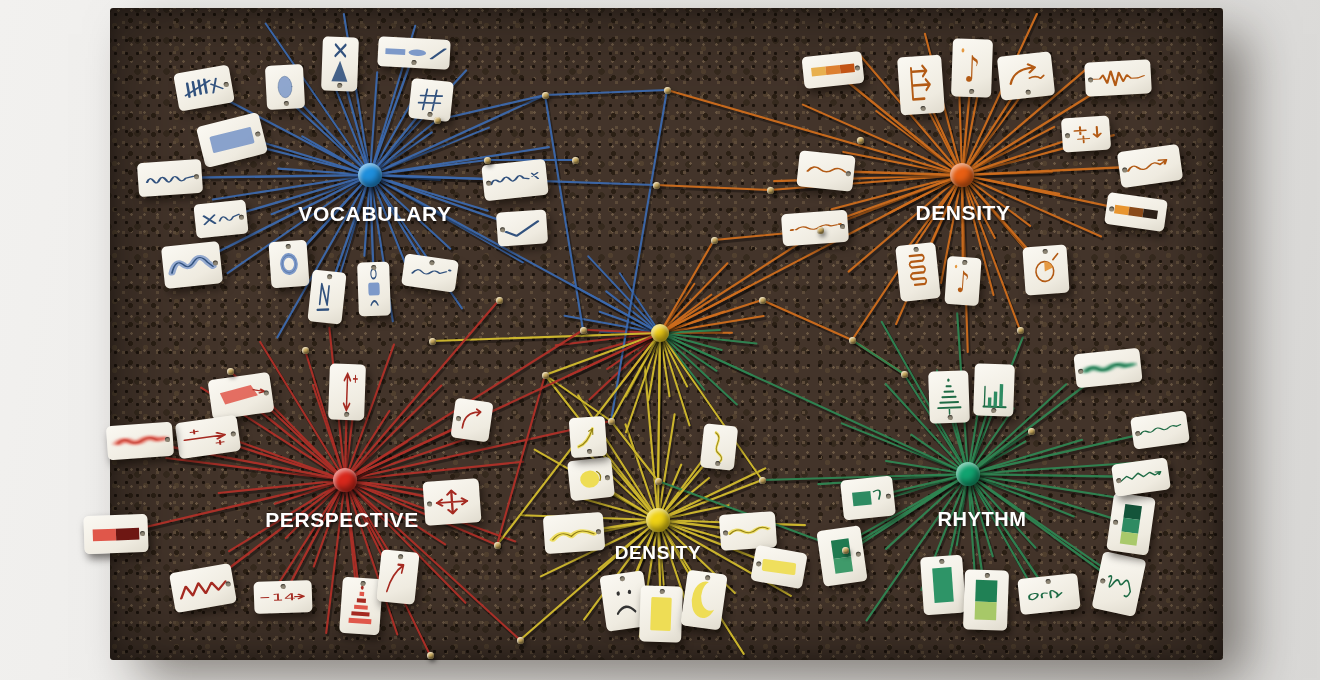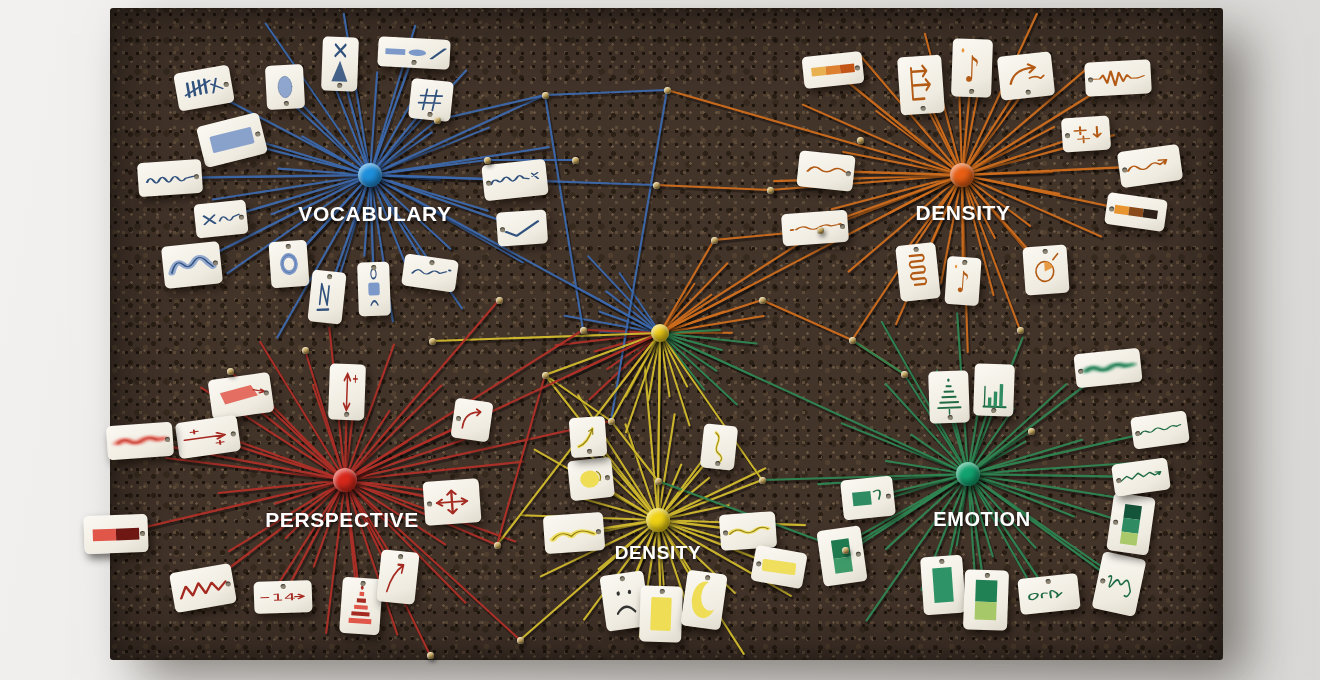--- a/index.html
+++ b/index.html
@@ -1086,14 +1086,14 @@
       <div class="pin" style="left: 950px; top: 163px; width: 24px; height: 24px; background: rgb(232, 95, 20);"></div>
       <div class="pin" style="left: 333px; top: 468px; width: 24px; height: 24px; background: rgb(216, 40, 28);"></div>
       <div class="pin" style="left: 646px; top: 508px; width: 24px; height: 24px; background: rgb(239, 210, 21);"></div>
       <div class="pin" style="left: 956px; top: 462px; width: 24px; height: 24px; background: rgb(18, 163, 112);"></div>
       <div class="pin" style="left: 651px; top: 324px; width: 18px; height: 18px; background: rgb(240, 205, 23);"></div>
     </div>
   <div class="hub-label" style="left: 375px; top: 214px; font-size: 21px;">VOCABULARY</div>
   <div class="hub-label" style="left: 963px; top: 213px; font-size: 21px;">DENSITY</div>
   <div class="hub-label" style="left: 342px; top: 520px; font-size: 21px;">PERSPECTIVE</div>
   <div class="hub-label" style="left: 658px; top: 553px; font-size: 19px;">DENSITY</div>
-  <div class="hub-label" style="left: 982px; top: 519px; font-size: 20px;">EMOTION</div>
+  <div class="hub-label" style="left: 982px; top: 519px; font-size: 20px;">RHYTHM</div>
 </div>
 
 </body></html>

